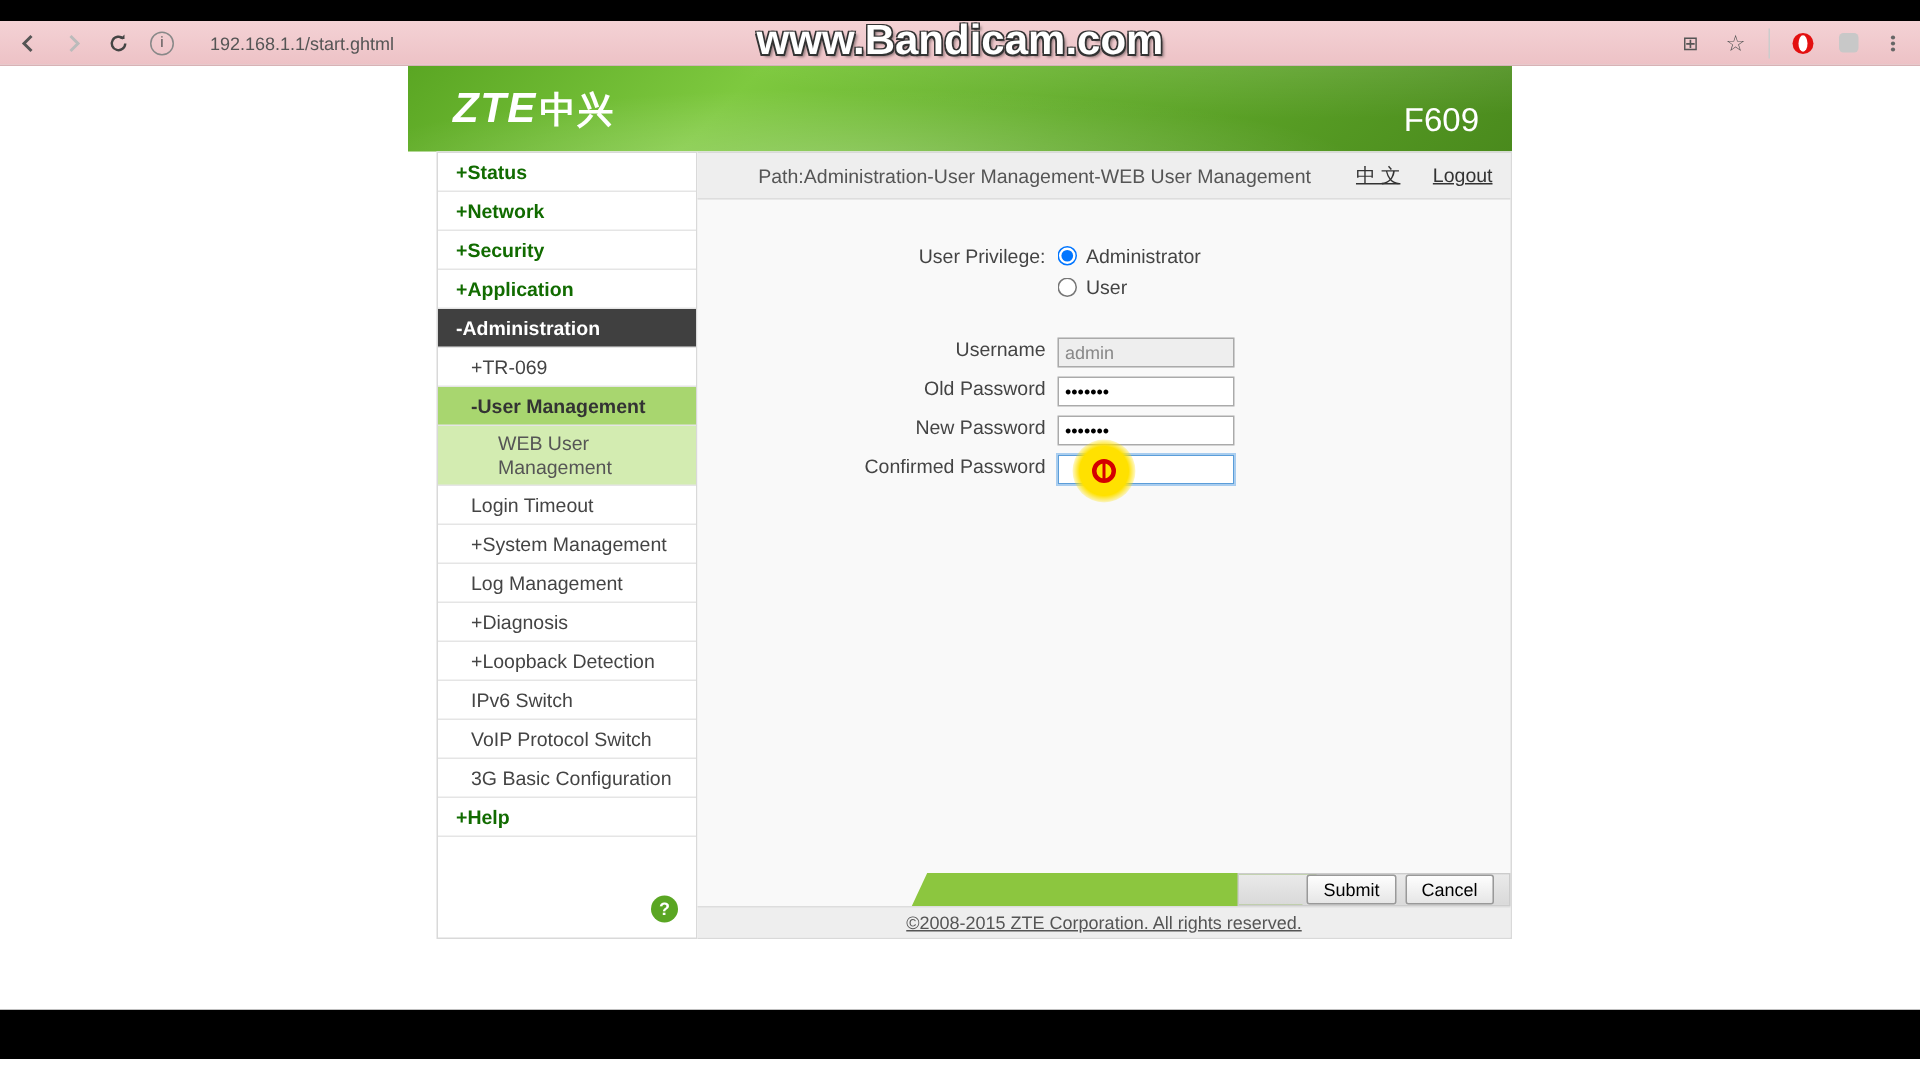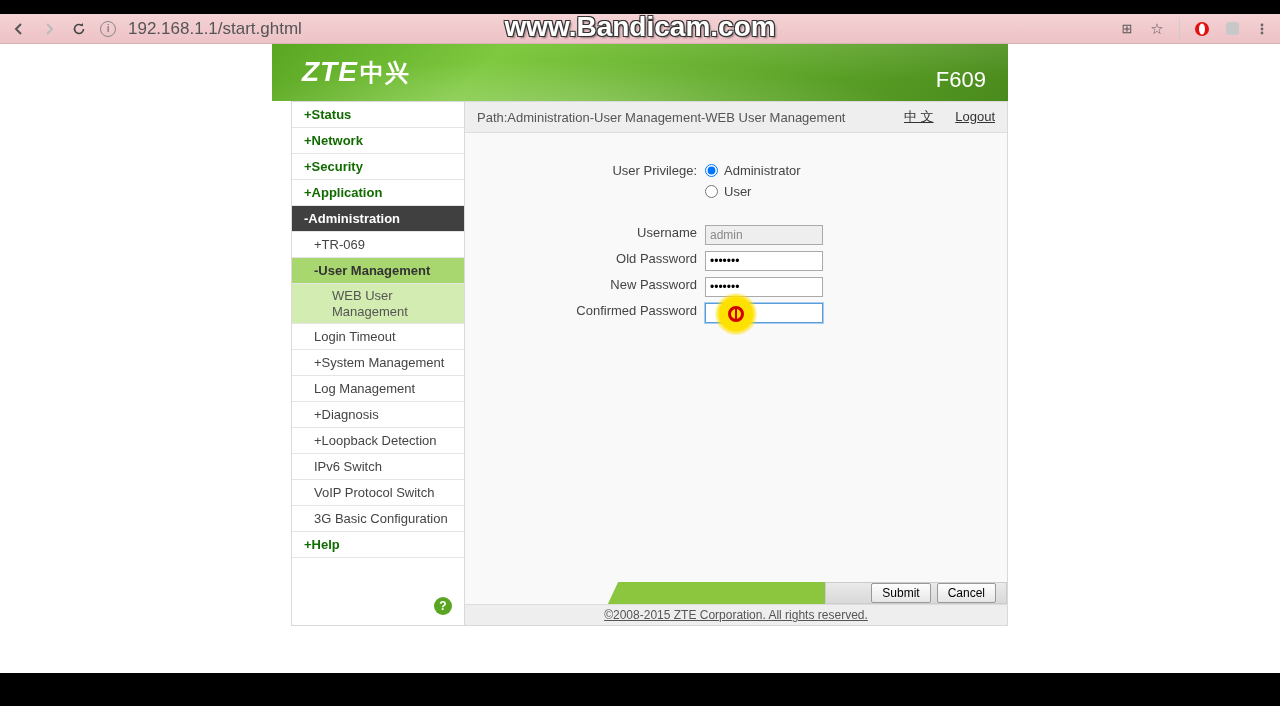--- a/index.html
+++ b/index.html
@@ -5,42 +5,42 @@
   * { box-sizing: border-box; margin: 0; padding: 0; }
   body { font-family: Arial, sans-serif; font-size: 13px; background: #fff; color: #333; }
   .letterbox-top, .letterbox-bottom { background:#000; width:100%; }
   .letterbox-top { height:14px; }
   .letterbox-bottom { height:33px; }
   .browser-bar { height:30px; background:linear-gradient(#f4d2d5,#edc2c6); display:flex; align-items:center; padding:0 10px; gap:12px; position:relative; border-bottom:1px solid #d8b2b5;}
   .nav-btn { width:18px; height:18px; display:flex; align-items:center; justify-content:center; color:#666; cursor:pointer;}
   .nav-btn.disabled{color:#bbb;}
   .reload-btn{color:#444;}
   .url-info{width:16px;height:16px;border:1px solid #888;border-radius:50%;display:flex;align-items:center;justify-content:center;font-size:10px;color:#555;}
-  .url-text{color:#555;font-size:17px;}
+  .url-text{color:#555;font-size:12px;margin-left:12px;}
   .bar-right{margin-left:auto;display:flex;align-items:center;gap:14px;}
   .bar-icon{width:16px;height:16px;display:flex;align-items:center;justify-content:center;color:#555;}
   .watermark{position:absolute;left:50%;transform:translateX(-50%);top:-3px;font-size:28px;font-weight:bold;color:#fff;text-shadow:-1px -1px 0 #333,1px -1px 0 #333,-1px 1px 0 #333,1px 1px 0 #333,2px 2px 2px rgba(0,0,0,.4);pointer-events:none;white-space:nowrap;}
   .page-wrap{height:629px;overflow:hidden;position:relative;background:#fff;}
   .container{width:736px;margin:0 auto;position:relative;}
   .banner{height:57px;background:linear-gradient(135deg,#5aa623 0%,#7ec93f 30%,#62ac2a 60%,#4a8a1d 100%);position:relative;overflow:hidden;color:#fff;}
   .banner::after{content:"";position:absolute;inset:0;background:radial-gradient(ellipse at 40% 120%, rgba(255,255,255,.25), transparent 55%), radial-gradient(ellipse at 80% -30%, rgba(255,255,255,.15), transparent 50%);}
   .logo{position:absolute;left:30px;top:12px;font-size:28px;font-weight:bold;font-style:italic;letter-spacing:1px;color:#fff;display:flex;align-items:baseline;}
   .logo .cn{font-size:24px;font-style:normal;margin-left:2px;}
   .model{position:absolute;right:22px;bottom:8px;font-size:22px;color:#fff;}
   .body-row{display:flex;}
   .sidebar{width:174px;border:1px solid #d9d9d9;background:#fff;padding-bottom:10px;position:relative;margin-left:19px;}
   .main{flex:1;border:1px solid #d9d9d9;border-left:none;background:#f9f9f9;min-height:525px;position:relative;}
   .nav-item{display:block;padding:5px 10px 5px 12px;border-bottom:1px solid #e5e5e5;color:#116b00;font-weight:bold;cursor:pointer;}
   .nav-item.level1.open{background:#404040;color:#fff;}
   .nav-sub{display:block;padding:5px 10px 5px 22px;border-bottom:1px solid #e5e5e5;color:#444;cursor:pointer;font-weight:normal;}
   .nav-sub.sel{background:#a8d66f;color:#333;font-weight:bold;}
   .nav-sub2{display:block;padding:4px 10px 4px 40px;border-bottom:1px solid #e5e5e5;color:#444;cursor:pointer;font-weight:normal;line-height:1.2;}
   .nav-sub2.sel{background:#d3ecb1;color:#555;}
   .help-dot{position:absolute;bottom:10px;right:12px;width:18px;height:18px;border-radius:50%;background:#5aa623;color:#fff;display:flex;align-items:center;justify-content:center;font-size:12px;font-weight:bold;cursor:pointer;}
-  .path-bar{background:#eee;border-bottom:1px solid #ddd;padding:6px 12px;display:flex;align-items:center;justify-content:space-between;color:#555;}
+  .path-bar{background:#eee;border-bottom:1px solid #ddd;padding:6px 12px;display:flex;align-items:center;justify-content:flex-end;color:#555;gap:12px;}
   .path-right a{color:#333;text-decoration:underline;margin-left:18px;cursor:pointer;}
   .form-area{padding:30px 20px 20px;color:#444;}
   .form-row{display:flex;align-items:flex-start;margin-bottom:6px;}
   .form-row .lbl{width:220px;text-align:right;padding-right:8px;}
   .form-row .ctrl{flex:1;display:flex;align-items:center;gap:6px;}
   .form-row .ctrl input[type=text],.form-row .ctrl input[type=password]{width:118px;height:20px;border:1px solid #aaa;padding:1px 4px;font-size:12px;background:#fff;}
   .form-row .ctrl input.disabled{background:#eee;color:#888;}
   .form-row .ctrl input.focus{border:1px solid #5b9dd9;outline:1px solid #a8cdf0;}
   .radio-row{display:flex;align-items:center;margin-bottom:6px;}
   .radio-row.first{margin-top:0;}

